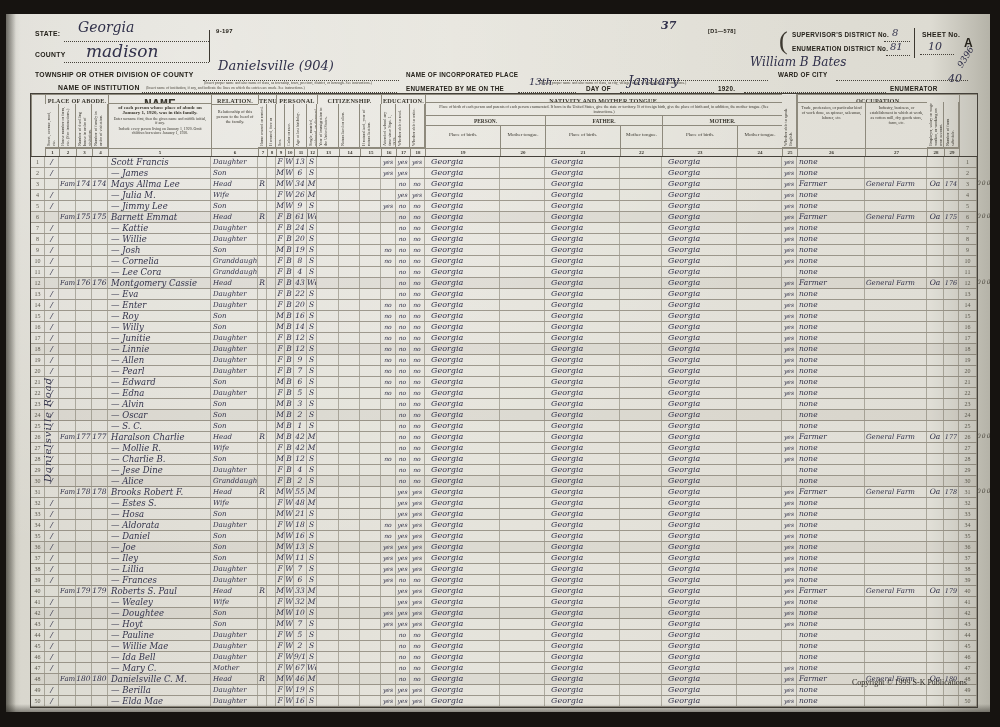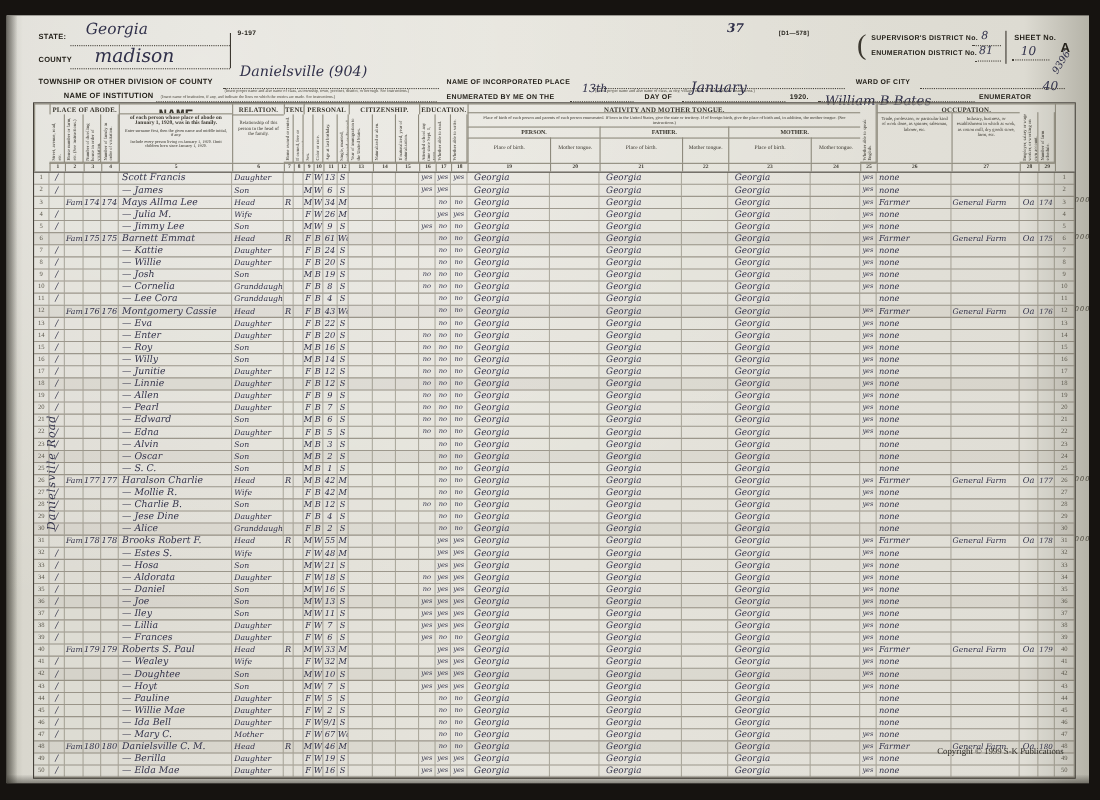--- a/index.html
+++ b/index.html
@@ -118,21 +118,21 @@
       <span class="lbl" style="left:772px;top:57px;font-size:6.3px">WARD OF CITY</span>
       <div class="dot" style="left:830px;top:66px;width:132px"></div>
 
       <span class="lbl" style="left:400px;top:71px;font-size:6.3px">ENUMERATED BY ME ON THE</span>
       <span class="hand" style="left:523px;top:62px;font-size:10px">13th</span>
       <div class="dot" style="left:512px;top:78px;width:58px"></div>
       <span class="lbl" style="left:580px;top:71px;font-size:6.3px">DAY OF</span>
       <span class="hand" style="left:622px;top:59px;font-size:13px">January</span>
       <div class="dot" style="left:614px;top:78px;width:94px"></div>
       <span class="lbl" style="left:712px;top:71px;font-size:6.3px">1920.</span>
-      <span class="hand" style="left:744px;top:70px;font-size:12px">William B Bates</span>
+      <span class="hand" style="left:744px;top:41px;font-size:12px">William B Bates</span>
       <div class="dot" style="left:738px;top:78px;width:142px"></div>
       <span class="lbl" style="left:884px;top:71px;font-size:6.3px">ENUMERATOR</span>
     </div>
 
     <div class="census-table">
       <div id="thead">
           <div class="hcell " style="left: 0px; top: 0px; width: 14px; height: 62px;"></div>
           <div class="hcell " style="left: 928px; top: 0px; width: 18px; height: 62px;"></div>
           <div class="hcell gt" style="left: 14px; top: 0px; width: 63px; height: 10px;">PLACE OF ABODE.</div>
           <div class="hcell gt" style="left: 180px; top: 0px; width: 47px; height: 10px;">RELATION.</div>

